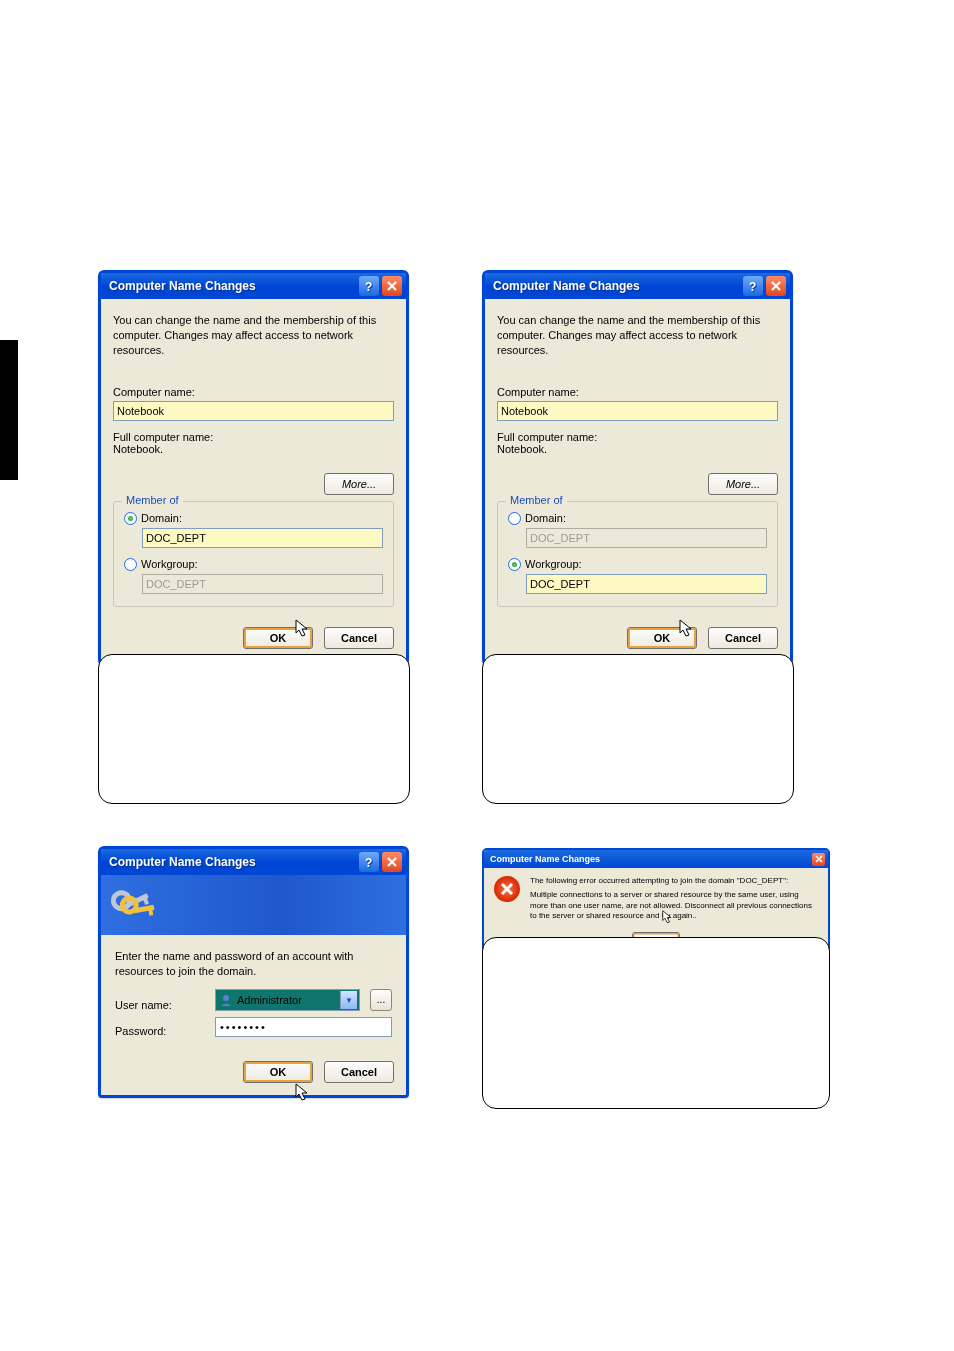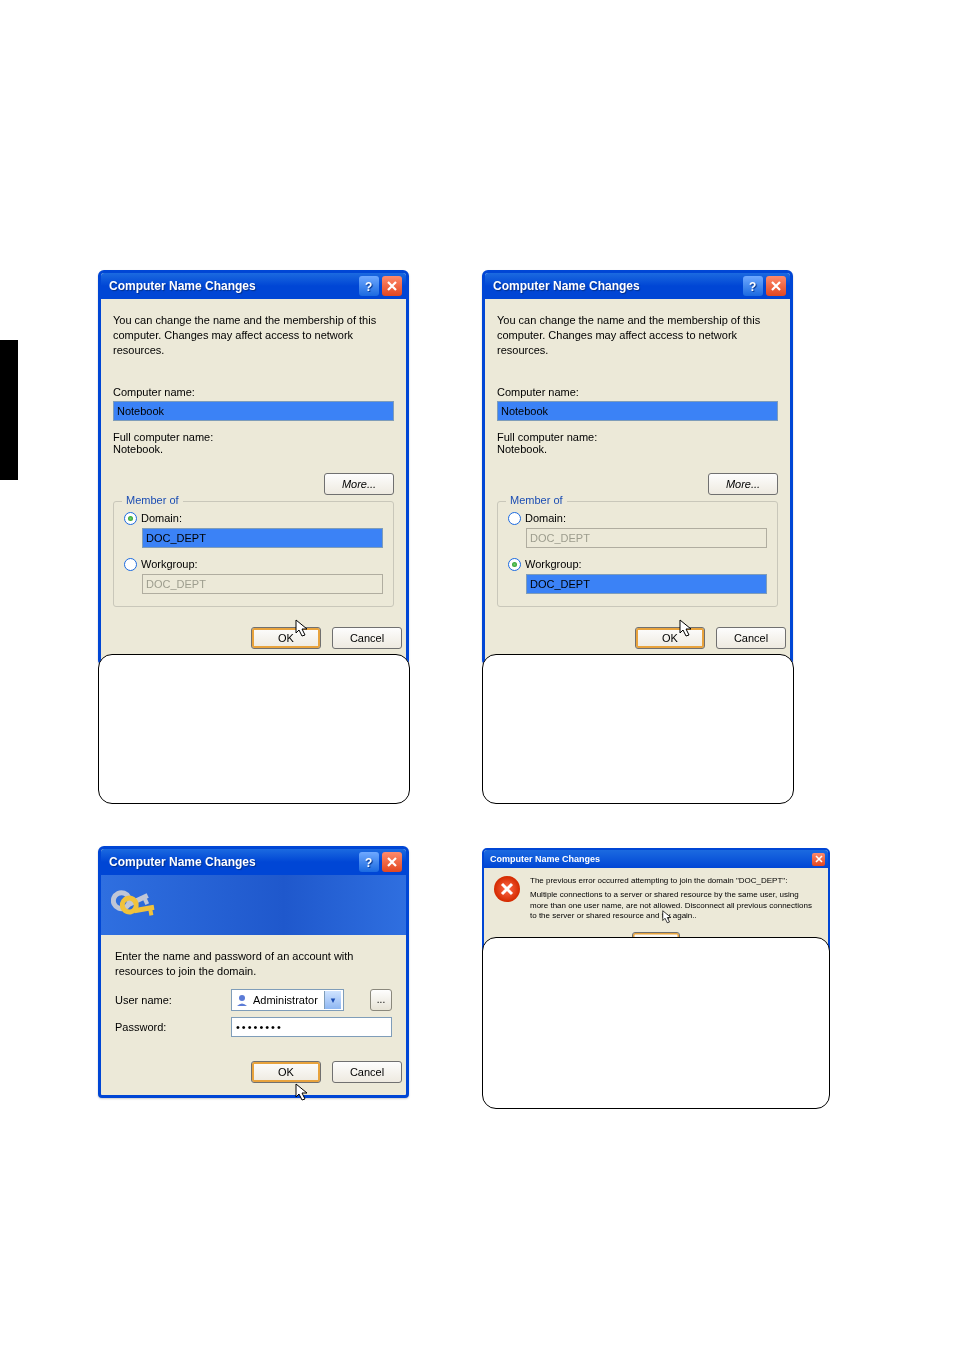--- a/index.html
+++ b/index.html
@@ -51,21 +51,21 @@
   .tb-close { background: linear-gradient(#ff8a6b,#e24720); color:#fff; }
   .tb-close svg, .tb-help svg { width:12px;height:12px; }
 
   .dialog-body { padding: 14px 12px 10px 12px; }
   .desc { line-height: 1.35; margin-bottom: 28px; }
   .field-label { margin: 4px 0 3px 0; }
   .text-input {
     width: 100%;
     height: 20px;
     border: 1px solid #7f9db9;
-    background: #3b82f6;
+    background: #fef9c3;
     font: inherit;
     padding: 1px 3px;
   }
   .text-input.disabled {
     background: #ece9d8;
     color: #9d9d8e;
     border-color: #b0ada0;
   }
   .full-line { margin-top: 10px; }
   .more-row { text-align: right; margin: 18px 0 6px 0; font-style: italic; }
@@ -99,21 +99,21 @@
   .radio-row { display:flex; align-items:center; gap:4px; margin: 2px 0 3px 0;}
   .radio {
     width:13px;height:13px;border:1px solid #1b6ae0;border-radius:50%;
     background:#fff; display:flex;align-items:center;justify-content:center;
   }
   .radio.checked::after{
     content:""; width:5px;height:5px;border-radius:50%;
     background: radial-gradient(#6fd06f,#1a8f1a);
   }
   .radio.unchecked::after{ content:""; }
-  .buttons-row { text-align:right; padding: 10px 4px 12px 0; }
+  .buttons-row { text-align:right; padding: 10px 12px 12px 0; font-weight: bold; }
   .buttons-row .xp-btn { margin-left:8px; }
   .cursor {
     position:absolute; width:16px;height:20px;
   }
   .cursor svg{width:100%;height:100%;}
 
   
   .blank-box {
     position:absolute;
     border:1.5px solid #000;
@@ -125,24 +125,24 @@
   .cred-banner{
     height:60px;
     background: linear-gradient(90deg,#2f6fe0,#1f58cc 60%,#2f6fe0);
     position:relative;
     overflow:hidden;
   }
   .cred-banner .keys{
     position:absolute; left:10px; top:6px;
   }
   .cred-body{ padding:14px 14px 8px 14px; }
-  .cred-row{ display:flex; align-items:center; gap:26px; margin:6px 0; }
+  .cred-row{ display:flex; align-items:flex-end; gap:10px; margin:6px 0; }
   .cred-row label{ width:90px; }
   .combo {
-    flex:1; height:22px; border:1px solid #7f9db9; background:#ffffff;
+    flex:1; height:22px; border:1px solid #7f9db9; background:#0f766e;
     display:flex; align-items:center; padding:0 2px 0 3px; gap:4px;
   }
   .combo .drop{
     width:17px;height:18px;border-left:1px solid #7f9db9;
     background:linear-gradient(#cfe3ff,#8fb7f2);
     display:flex;align-items:center;justify-content:center;
     color:#1b4db3;font-size:9px;
   }
   .combo .val{flex:1;}
   .small-btn{
@@ -372,21 +372,21 @@
         </svg>
     </div>
   </div>
   <div class="err-body">
     <div class="err-icon">
       <svg width="16" height="16" viewBox="0 0 16 16">
           <path d="M3 3 L13 13 M13 3 L3 13" stroke="#fff" stroke-width="3"></path>
         </svg>
     </div>
     <div class="err-text">
-      <p>The previous error occurred attempting to join the domain "DOC_DEPT":</p>
+      <p>The following error occurred attempting to join the domain "DOC_DEPT":</p>
       <p>Multiple connections to a server or shared resource by the same user, using more than one user name, are not allowed. Disconnect all previous connections to the server or shared resource and try again..</p>
     </div>
   </div>
   <div class="err-btn-row">
     <button class="err-btn">OK</button>
   </div>
   <div class="cursor" style="left:178px;top:60px;width:12px;height:15px;">
     <svg viewBox="0 0 16 20">
         <path d="M1 1 L1 14 L4 11 L7 17 L10 16 L7 10 L12 10 Z" fill="#fff" stroke="#000" stroke-width="1"></path>
       </svg>

